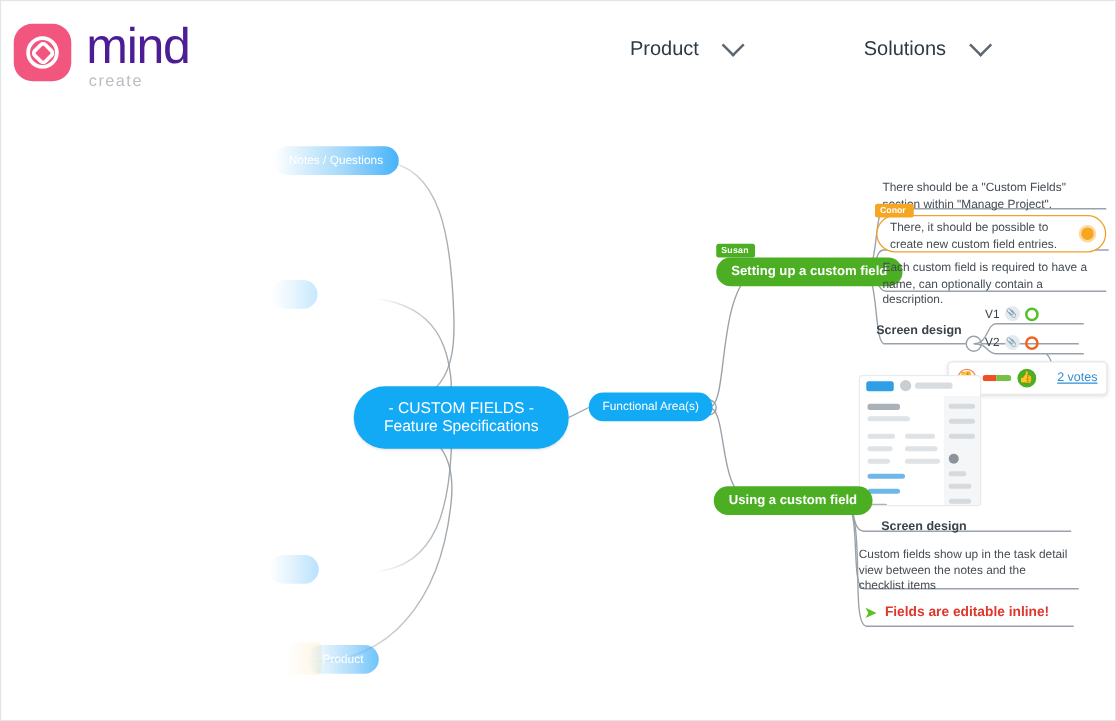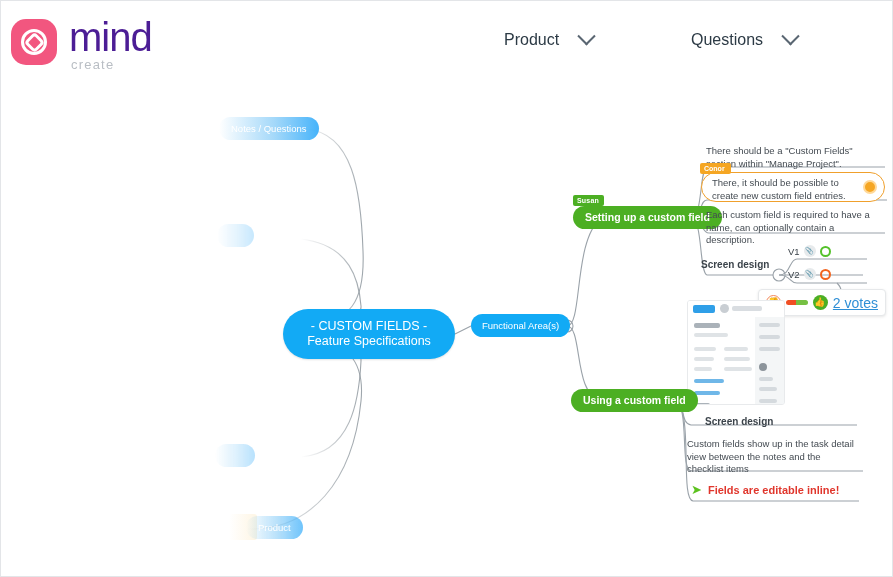--- a/index.html
+++ b/index.html
@@ -171,21 +171,21 @@
     box-sizing:border-box;
   }
   .thumb{width:15px;height:15px;border-radius:50%;
     display:flex;align-items:center;justify-content:center;
     font-size:9px;line-height:1;flex:none;}
   .thumb-down{border:1.6px solid #f5855a;color:#f5855a;box-sizing:border-box;}
   .thumb-up{background:#4caf23;color:#fff;}
   #vote-bar{flex:1;height:5px;border-radius:3px;overflow:hidden;display:flex;}
   #vote-bar .red{background:#f04e23;width:48%;}
   #vote-bar .grn{background:#76c043;width:52%;}
-  #vote-count{font-size:14px;color:#2f8fd6;text-decoration:underline;white-space:nowrap;}
+  #vote-count{font-size:10px;color:#2f8fd6;text-decoration:underline;white-space:nowrap;margin-left:12px;}
 
   
   #t-red{
     left:690px;top:482px;
     font-size:11px;font-weight:bold;color:#e0362c;
     display:flex;align-items:center;gap:6px;
   }
   #t-red .arrow{color:#5cc21f;font-size:13px;line-height:1;}
 
   
@@ -221,21 +221,21 @@
         <span id="logo-sub">create</span>
       </div>
     </div>
 
     <div class="nav-item" id="nav-product">
       <span>Product</span>
       <span class="chev"></span>
     </div>
 
     <div class="nav-item" id="nav-solutions">
-      <span>Questions</span>
+      <span>Solutions</span>
       <span class="chev"></span>
     </div>
   </div>
 
   <div id="canvas">
 
     <svg id="wires" viewBox="0 0 893 577" xmlns="http://www.w3.org/2000/svg">
       <defs>
         <linearGradient id="fadeL" x1="0" x2="1">
           <stop offset="0" stop-color="#8d969d" stop-opacity="0"></stop>

